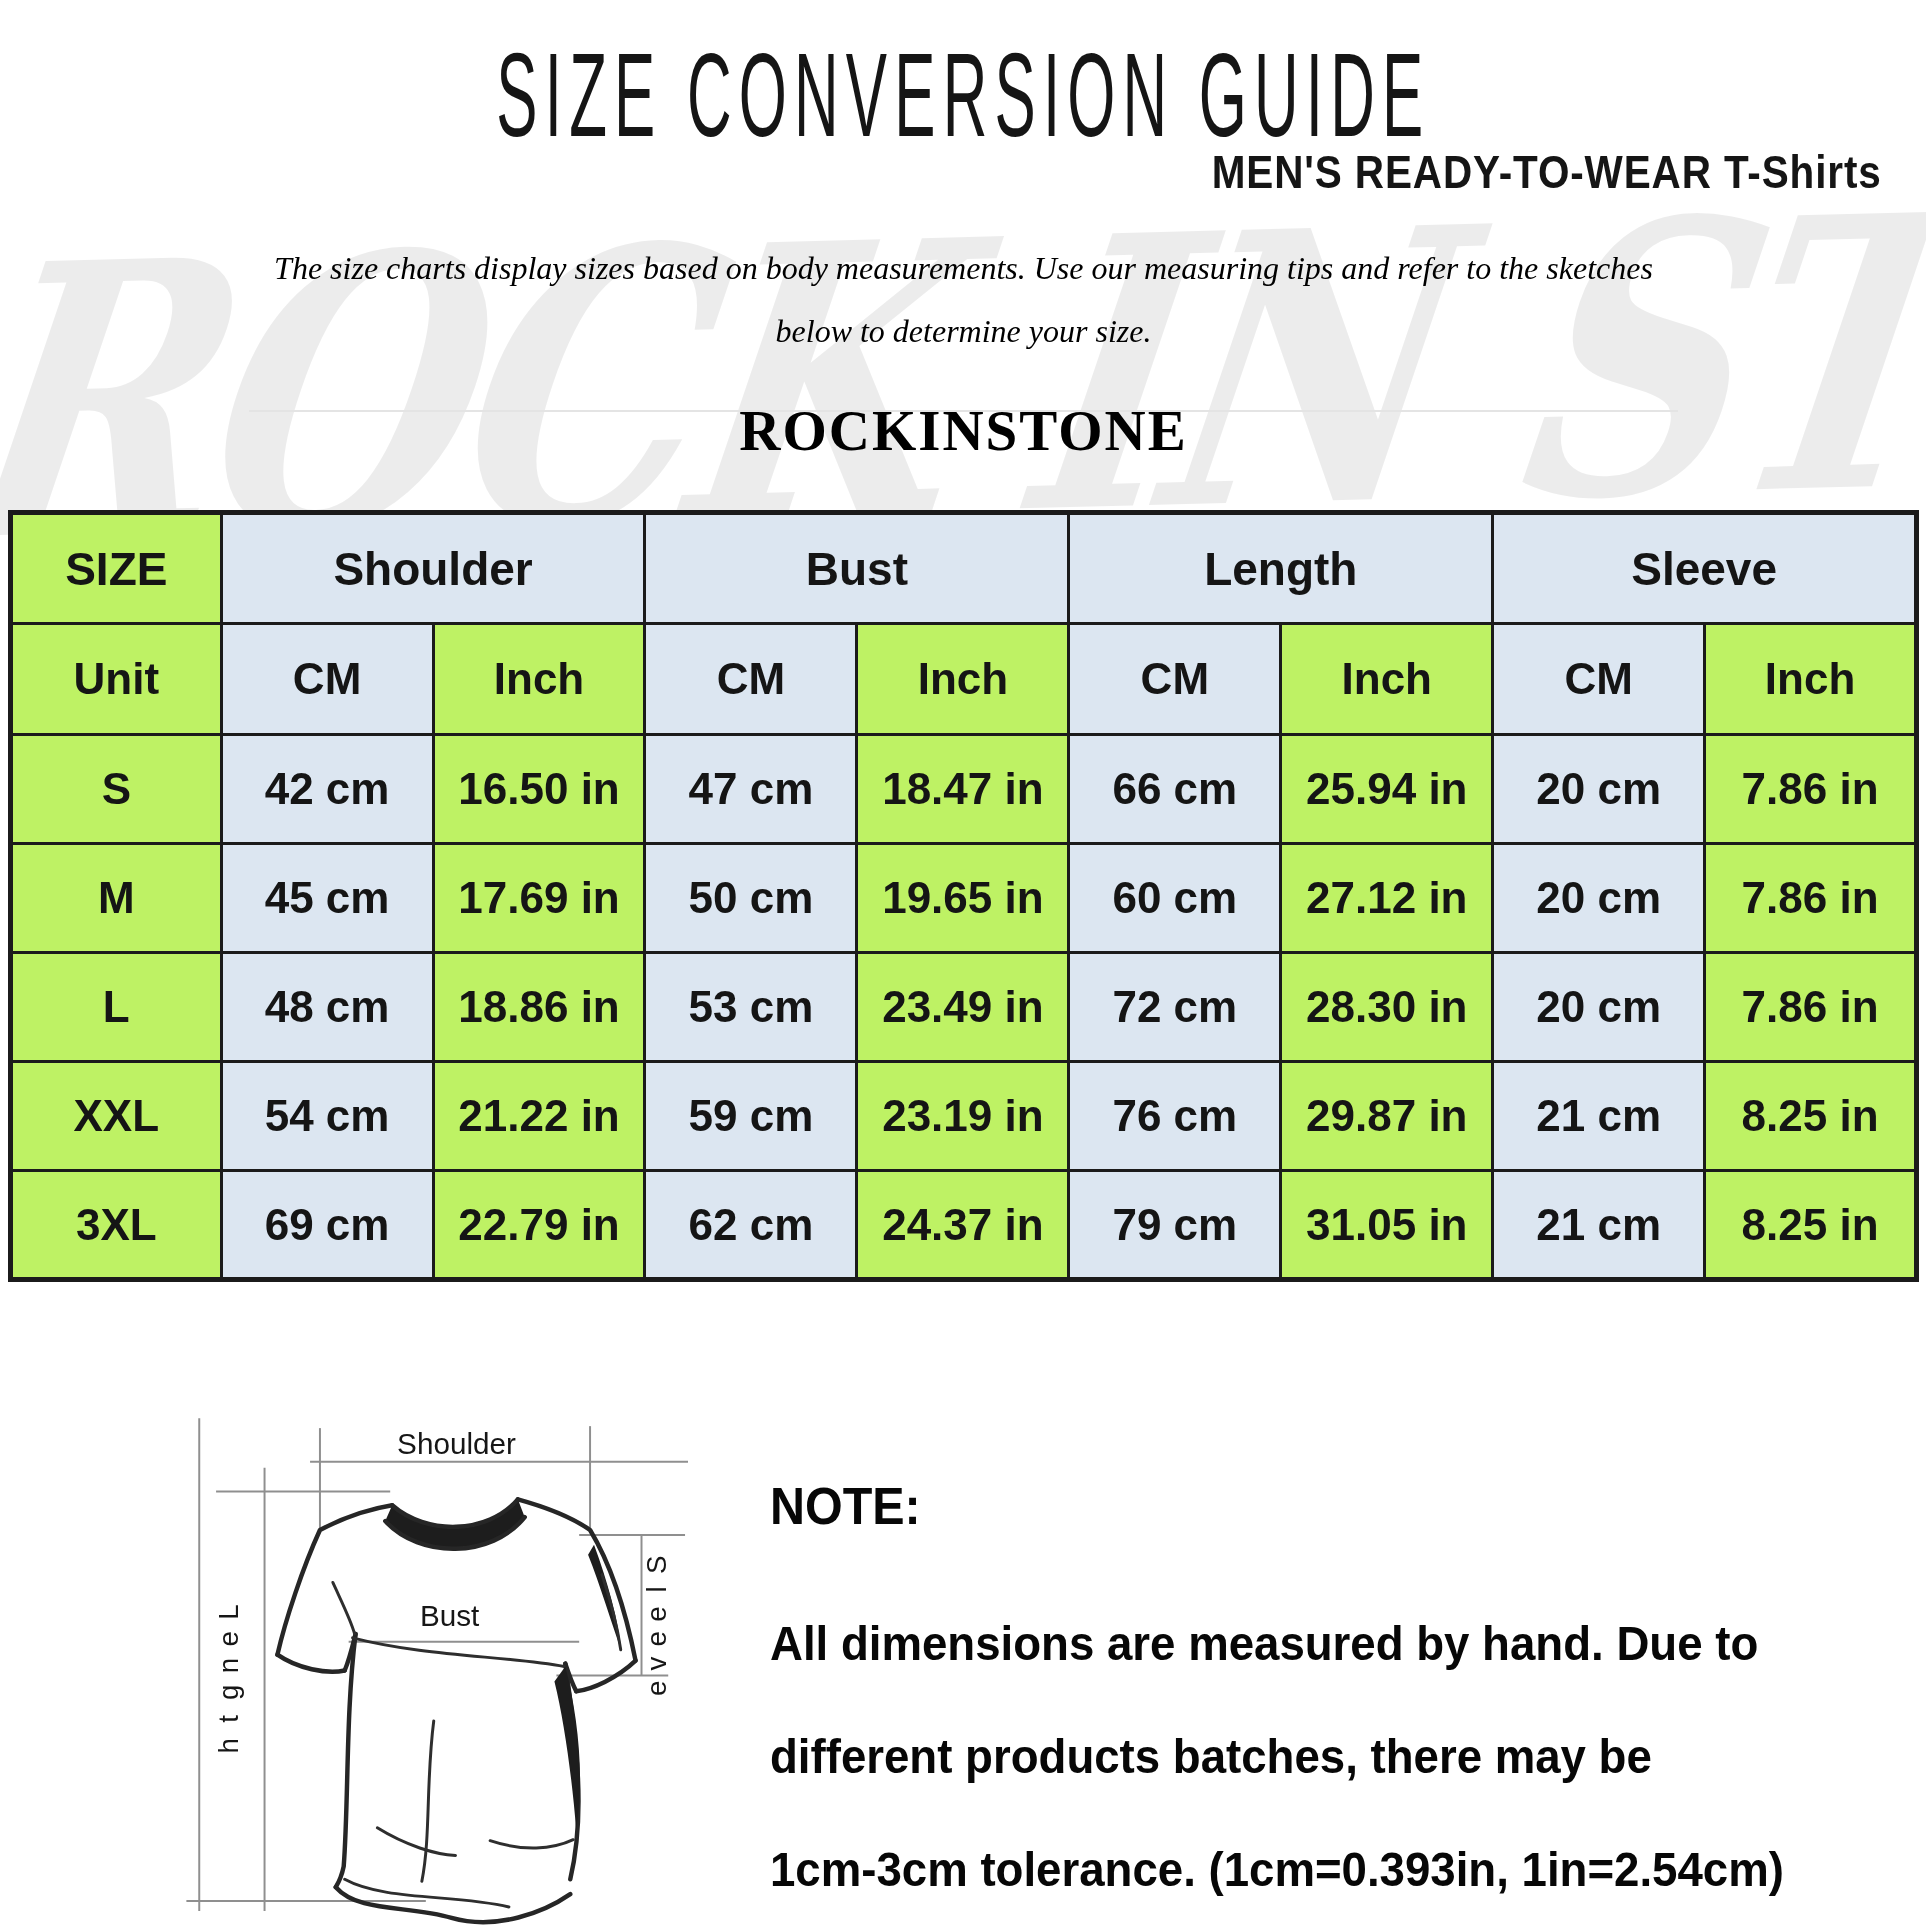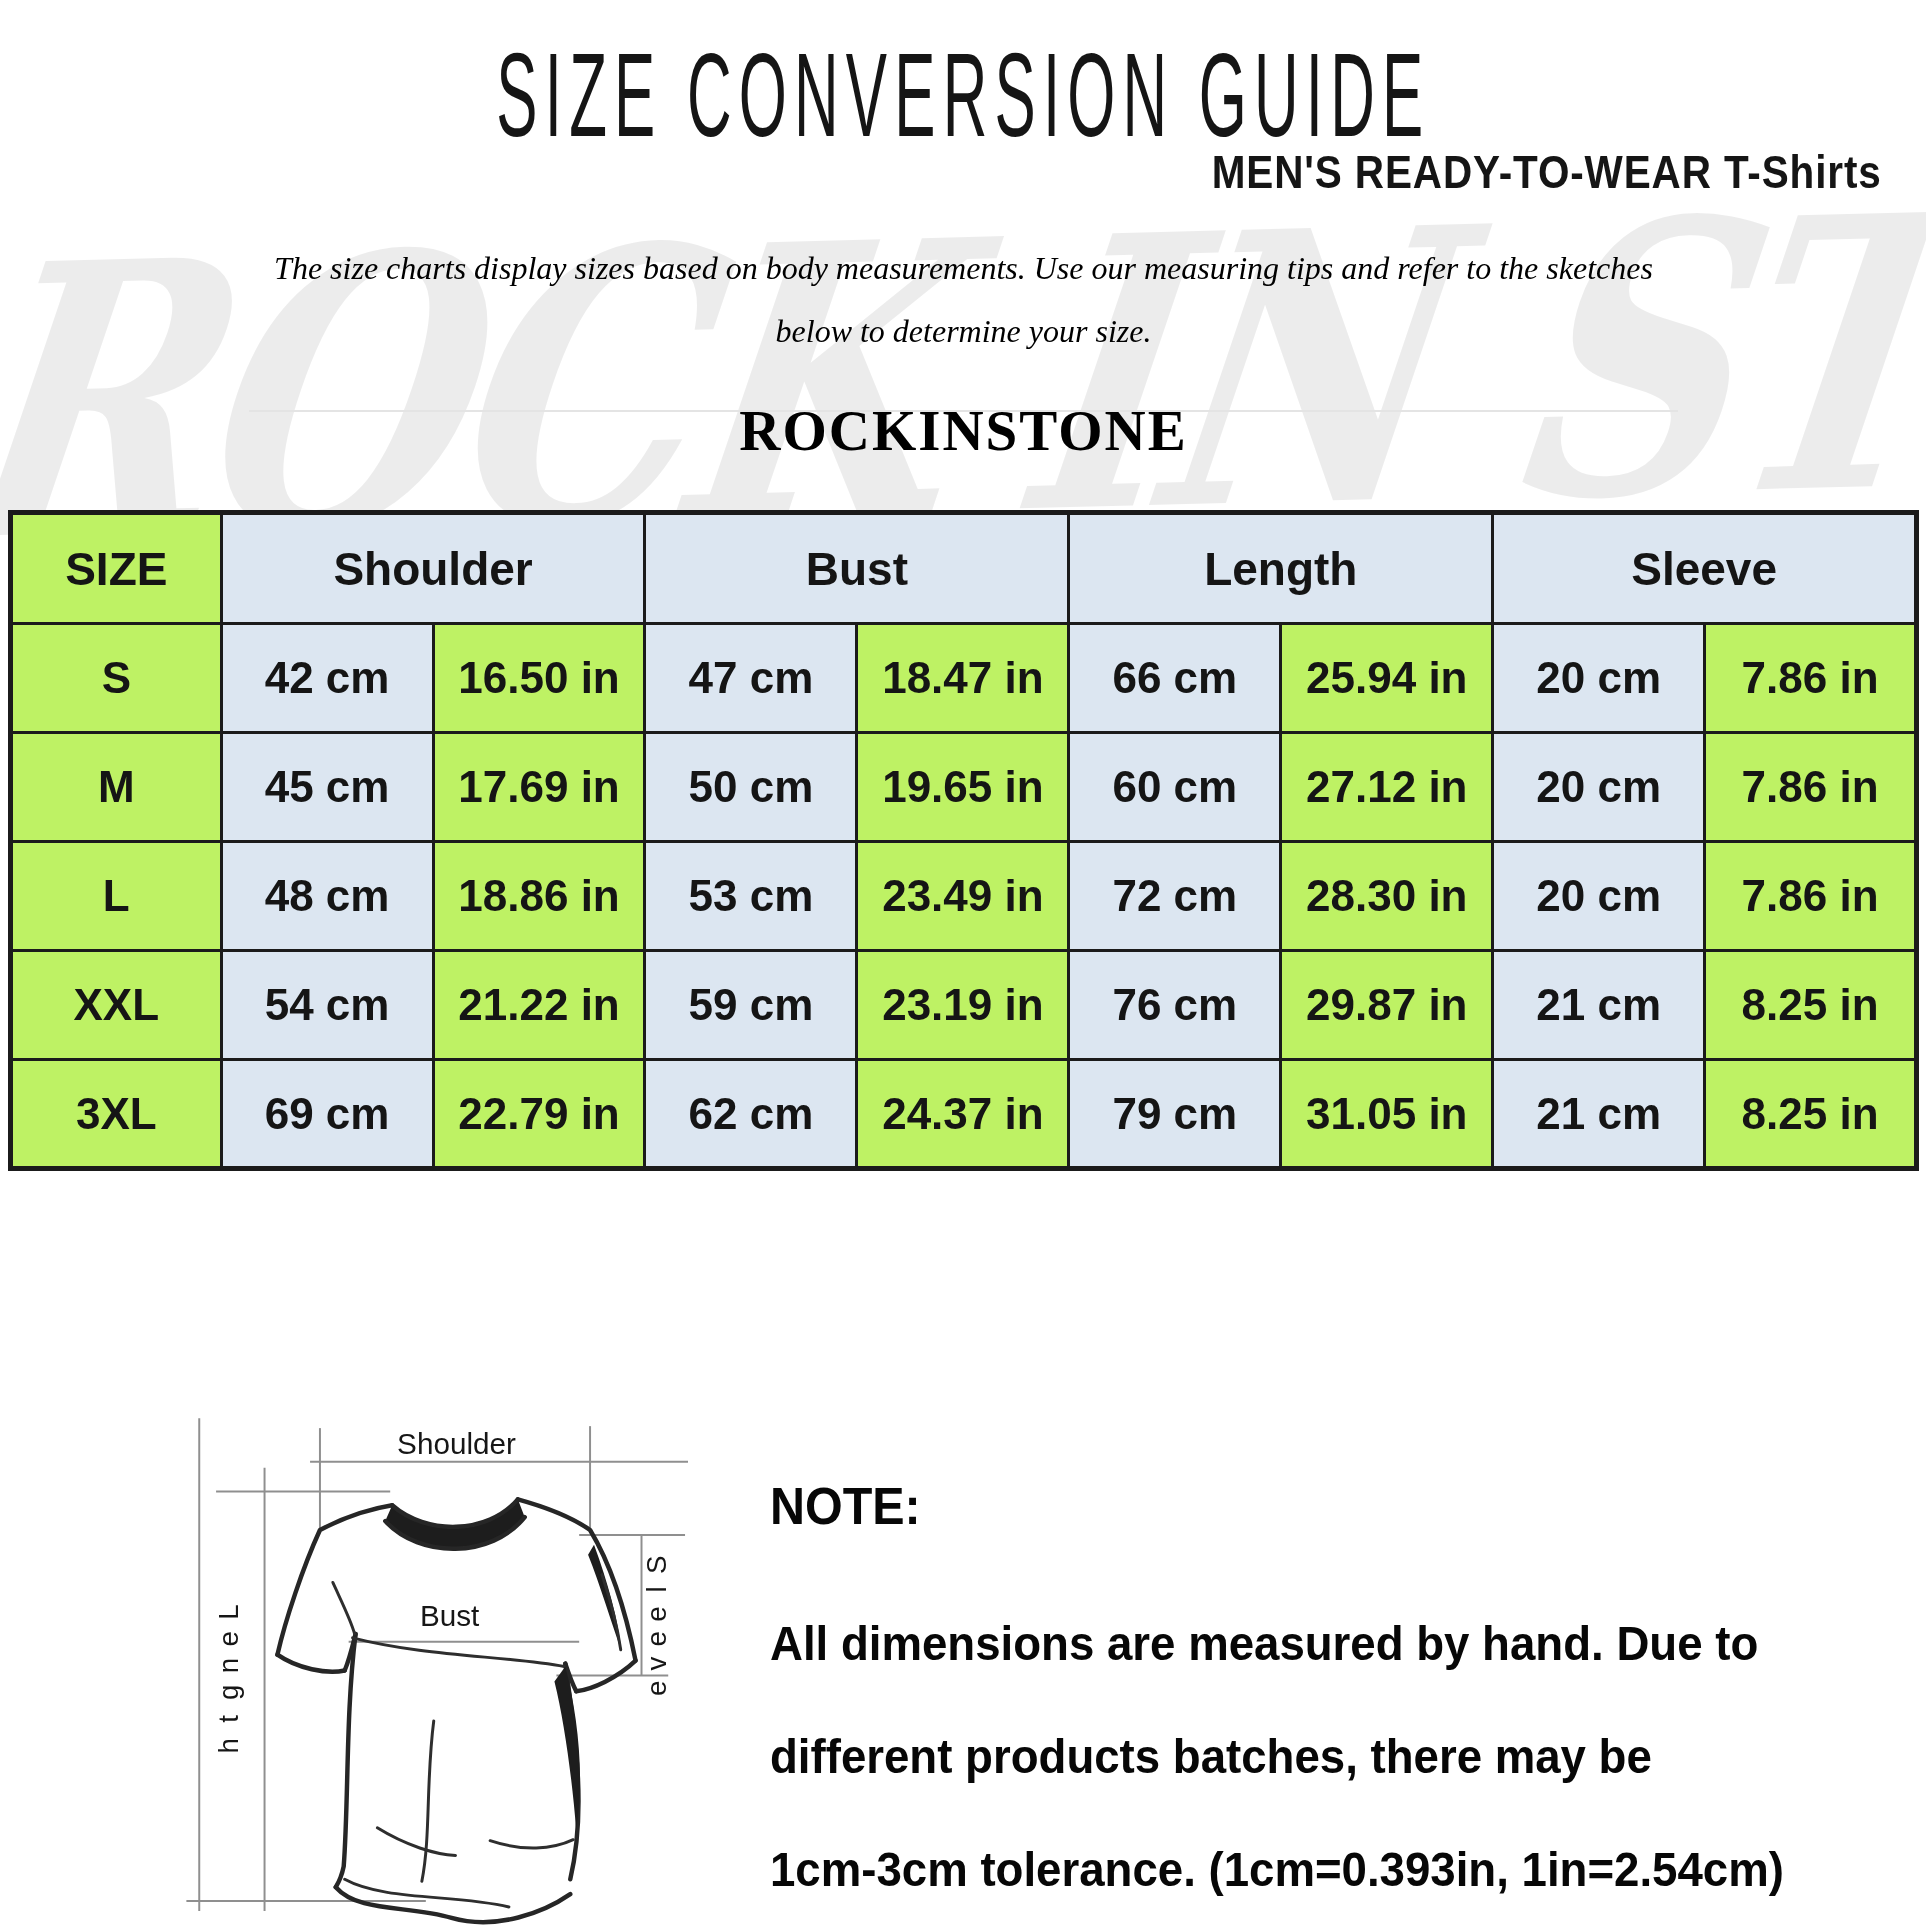--- a/index.html
+++ b/index.html
@@ -125,20 +125,31 @@
       <col style="width:11.12%">
       <col style="width:11.11%">
   </colgroup>
   <thead>
     <tr>
       <td class="corner">SIZE</td>
       <td class="grp" colspan="2">Shoulder</td>
       <td class="grp" colspan="2">Bust</td>
       <td class="grp" colspan="2">Length</td>
       <td class="grp" colspan="2">Sleeve</td>
+    </tr>
+    <tr>
+      <td>Unit</td>
+      <td class="cm">CM</td>
+      <td>Inch</td>
+      <td class="cm">CM</td>
+      <td>Inch</td>
+      <td class="cm">CM</td>
+      <td>Inch</td>
+      <td class="cm">CM</td>
+      <td>Inch</td>
     </tr>
   </thead>
   <tbody>
       <tr>
         <td>S</td>
         <td class="cm">42 cm</td>
         <td class="">16.50 in</td>
         <td class="cm">47 cm</td>
         <td class="">18.47 in</td>
         <td class="cm">66 cm</td>

